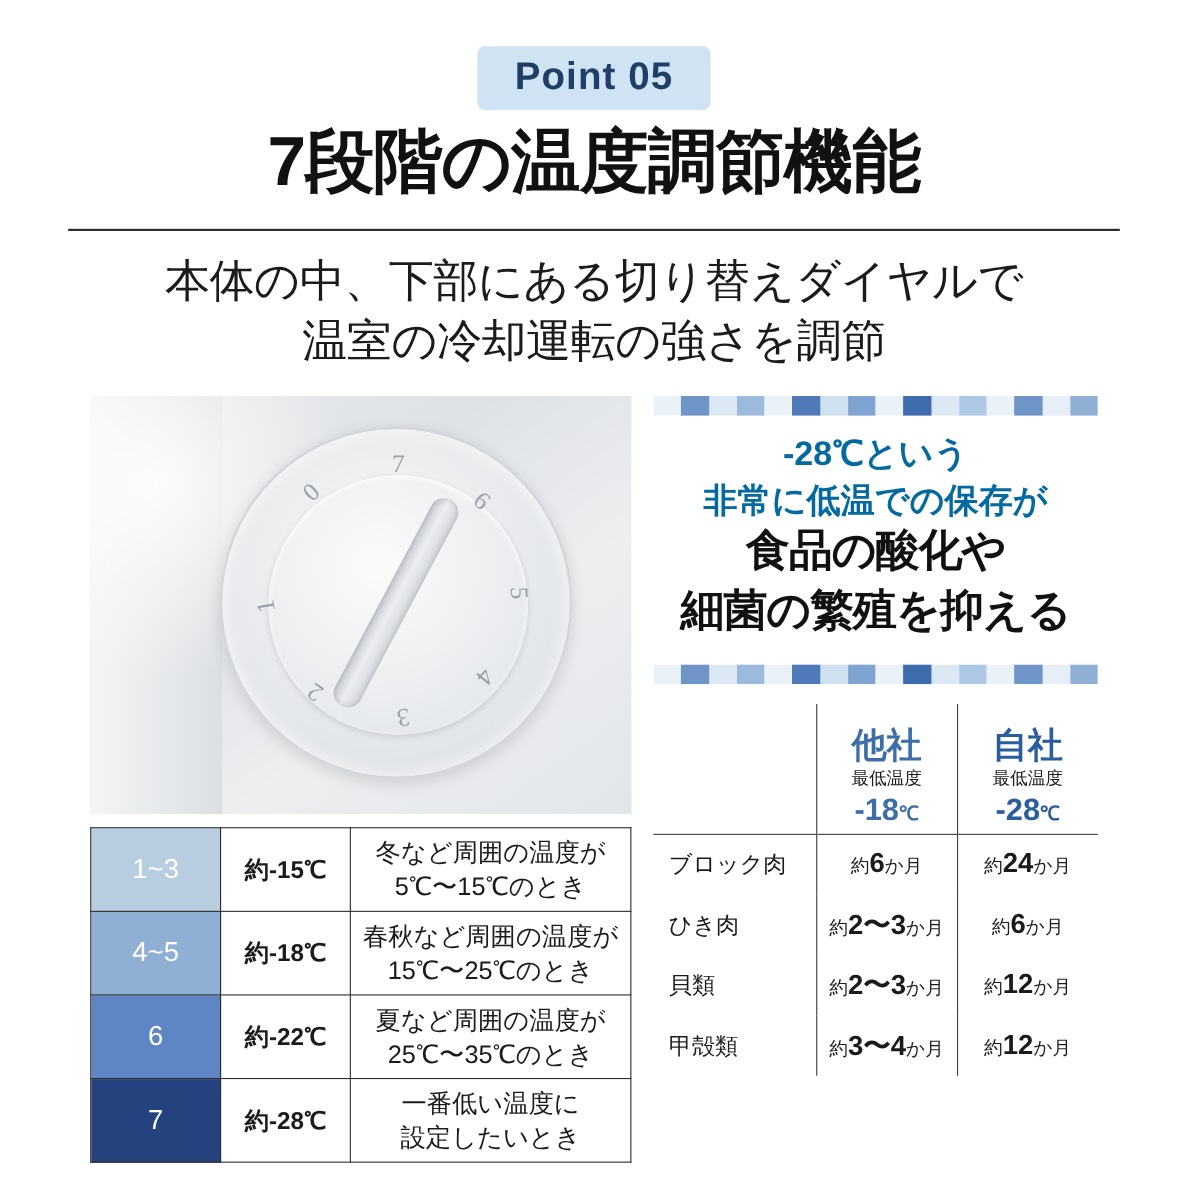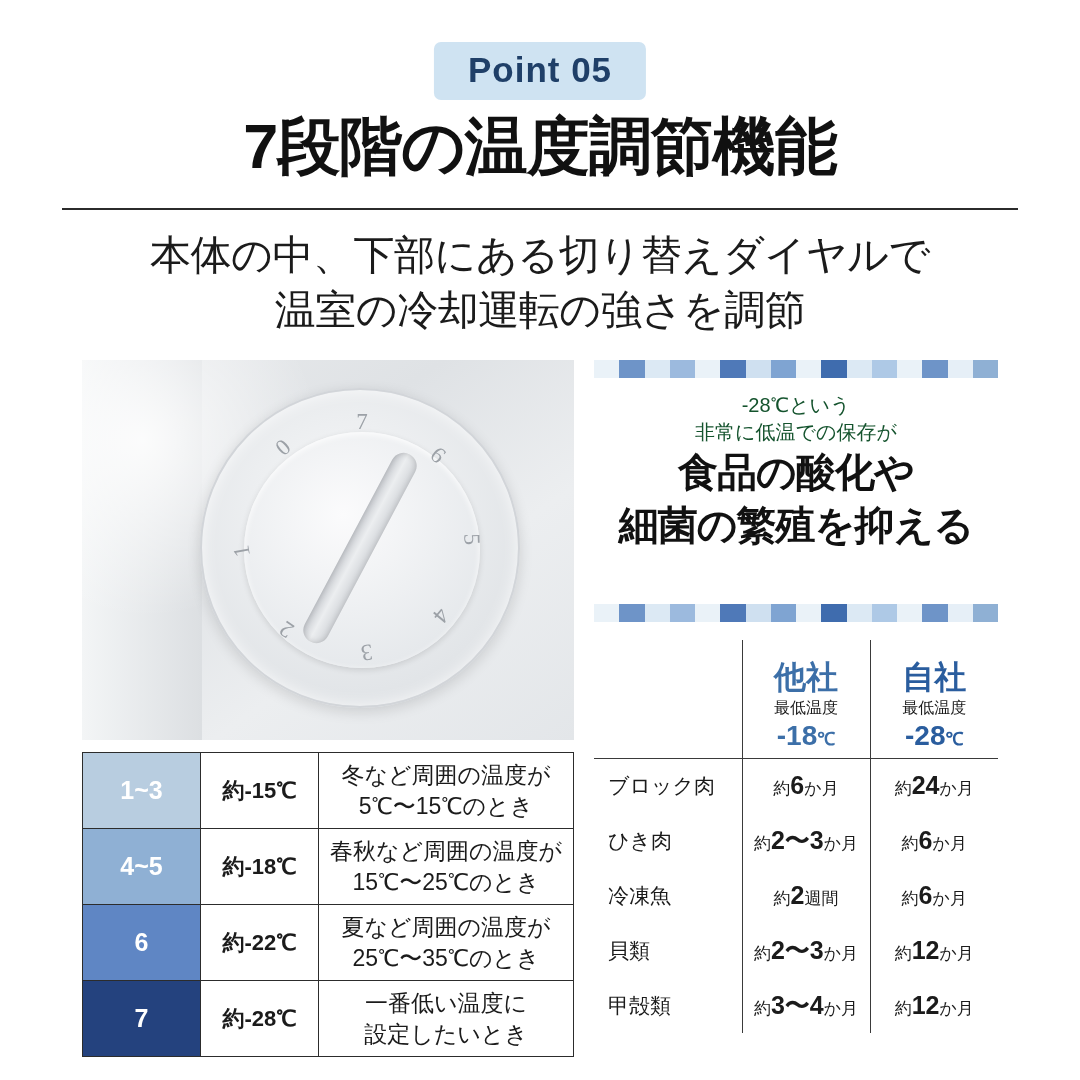--- a/index.html
+++ b/index.html
@@ -84,21 +84,21 @@
     position: absolute; left: 82px; top: 752px;
     width: 492px; border-collapse: collapse;
     font-size: 18px;
   }
   .ltable td {
     border: 1px solid #2c2c2c;
     padding: 0; text-align: center; vertical-align: middle;
     height: 76px;
   }
   .ltable td.lvl {
-    width: 118px; font-size: 25px; font-weight: bold; color: #ffffff;
+    width: 118px; font-size: 25px; font-weight: normal; color: #ffffff;
   }
   .ltable td.temp {
     width: 118px; font-size: 22px; font-weight: bold; color: #1b1b1b;
   }
   .ltable td.desc {
     font-size: 23px; line-height: 1.32; color: #1b1b1b; padding: 4px 8px;
   }
 
   
   .stripe {
@@ -106,21 +106,21 @@
     display: flex; overflow: hidden;
   }
   .stripe span { display: block; height: 100%; }
   .stripe-top { top: 360px; }
   .stripe-bot { top: 604px; }
 
   .rtext {
     position: absolute; left: 594px; top: 392px; width: 404px;
     text-align: center; line-height: 1.34;
   }
-  .rtext .small { font-size: 20px; color: #14532d; }
+  .rtext .small { font-size: 31px; color: #0369a1; font-weight: bold; }
   .rtext .big { font-size: 40px; font-weight: bold; color: #111; letter-spacing: -1px; }
 
   
   .ctable {
     position: absolute; left: 594px; top: 640px;
     width: 404px; border-collapse: collapse;
   }
   .ctable td, .ctable th { border: 0; padding: 0; }
   .ctable .vline { border-left: 1px solid #3a3a3a; }
   .ctable thead td { height: 118px; vertical-align: bottom; padding-bottom: 6px; text-align: center; }
@@ -269,25 +269,20 @@
           <td class="label">ブロック肉</td>
           <td class="vline"><span class="ap">約</span><span class="num">6</span><span class="ap">か月</span></td>
           <td class="vline"><span class="ap">約</span><span class="num">24</span><span class="ap">か月</span></td>
         </tr>
         <tr>
           <td class="label">ひき肉</td>
           <td class="vline"><span class="ap">約</span><span class="num">2〜3</span><span class="ap">か月</span></td>
           <td class="vline"><span class="ap">約</span><span class="num">6</span><span class="ap">か月</span></td>
         </tr>
         <tr>
-          <td class="label">冷凍魚</td>
-          <td class="vline"><span class="ap">約</span><span class="num">2</span><span class="ap">週間</span></td>
-          <td class="vline"><span class="ap">約</span><span class="num">6</span><span class="ap">か月</span></td>
-        </tr>
-        <tr>
           <td class="label">貝類</td>
           <td class="vline"><span class="ap">約</span><span class="num">2〜3</span><span class="ap">か月</span></td>
           <td class="vline"><span class="ap">約</span><span class="num">12</span><span class="ap">か月</span></td>
         </tr>
         <tr>
           <td class="label">甲殻類</td>
           <td class="vline"><span class="ap">約</span><span class="num">3〜4</span><span class="ap">か月</span></td>
           <td class="vline"><span class="ap">約</span><span class="num">12</span><span class="ap">か月</span></td>
         </tr>
       </tbody>

